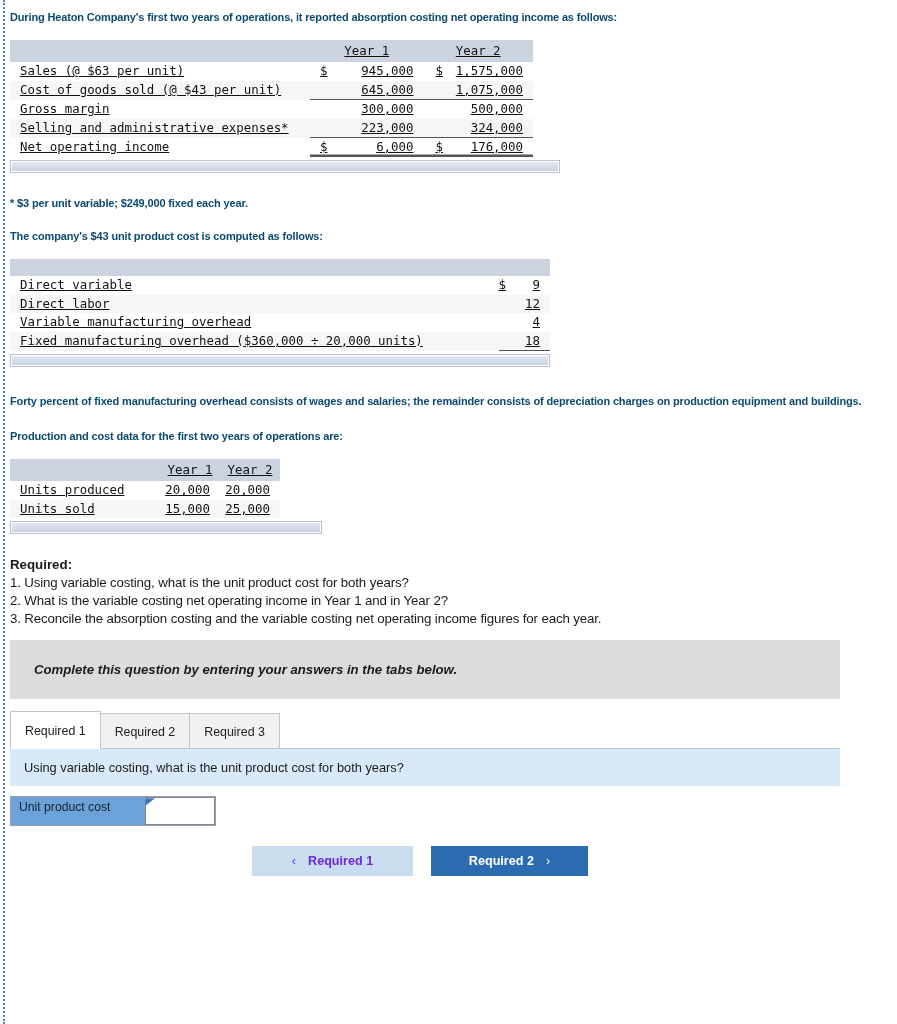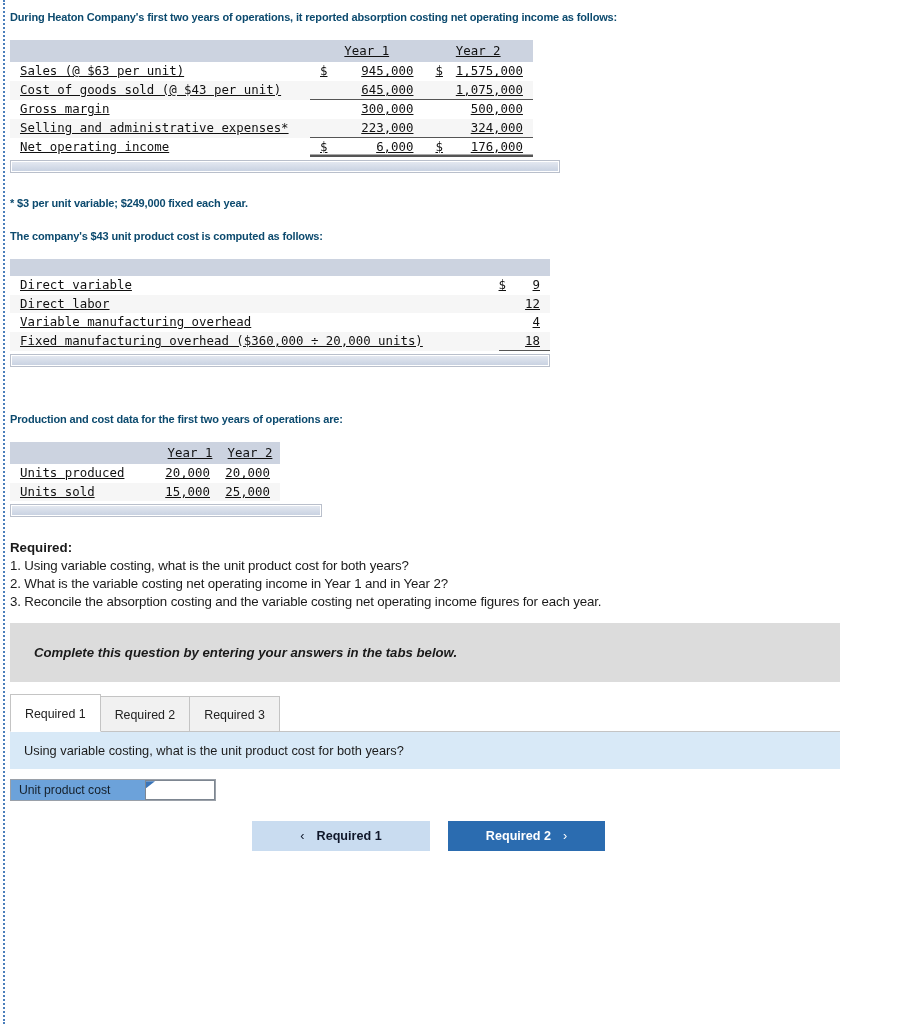--- a/index.html
+++ b/index.html
@@ -139,21 +139,21 @@
     z-index: 1;
   }
 
   
   .ans-row {
     display: flex;
     align-items: stretch;
     margin-top: 10px;
     width: 206px;
     border: 1px solid #9aa0a8;
-    height: 22px;
+    height: 30px;
     background: #fff;
   }
   .ans-label {
     background: #6ca2da;
     color: #15202b;
     font-size: 12.2px;
     padding: 0 8px;
     line-height: 20px;
     flex: 0 0 134px;
     white-space: nowrap;
@@ -194,21 +194,21 @@
     color: #ffffff;
     font-size: 12.6px;
     font-weight: bold;
     padding: 0 20px;
     height: 30px;
     line-height: 30px;
     cursor: pointer;
     font-family: "Liberation Sans", sans-serif;
     white-space: nowrap;
   }
-  .btn-prev { background: #c9dcf0; color: #0f172a; width: 178px; }
+  .btn-prev { background: #c9dcf0; color: #6d28d9; width: 161px; }
   .btn-next { background: #2b6cb0; width: 157px; }
   .btn .chev { font-weight: normal; }
   .btn-prev .chev { margin-right: 12px; }
   .btn-next .chev { margin-left: 12px; }
 </style>
 </head>
 <body>
 
 <div class="left-rail"></div>
 
@@ -308,20 +308,21 @@
         </tr>
       </tbody>
     </table>
     <div class="hscroll" style="width:540px">
         <i></i>
       </div>
   </div>
 
   <div class="spacer-26"></div>
 
+  <div class="para">Forty percent of fixed manufacturing overhead consists of wages and salaries; the remainder consists of depreciation charges on production equipment and buildings.</div>
 
   <div class="spacer-18"></div>
 
   <div class="para">Production and cost data for the first two years of operations are:</div>
 
   <div class="fin-wrap">
     <table class="fin">
       <thead>
         <tr>
           <td class="lbl" style="min-width:150px"></td>

